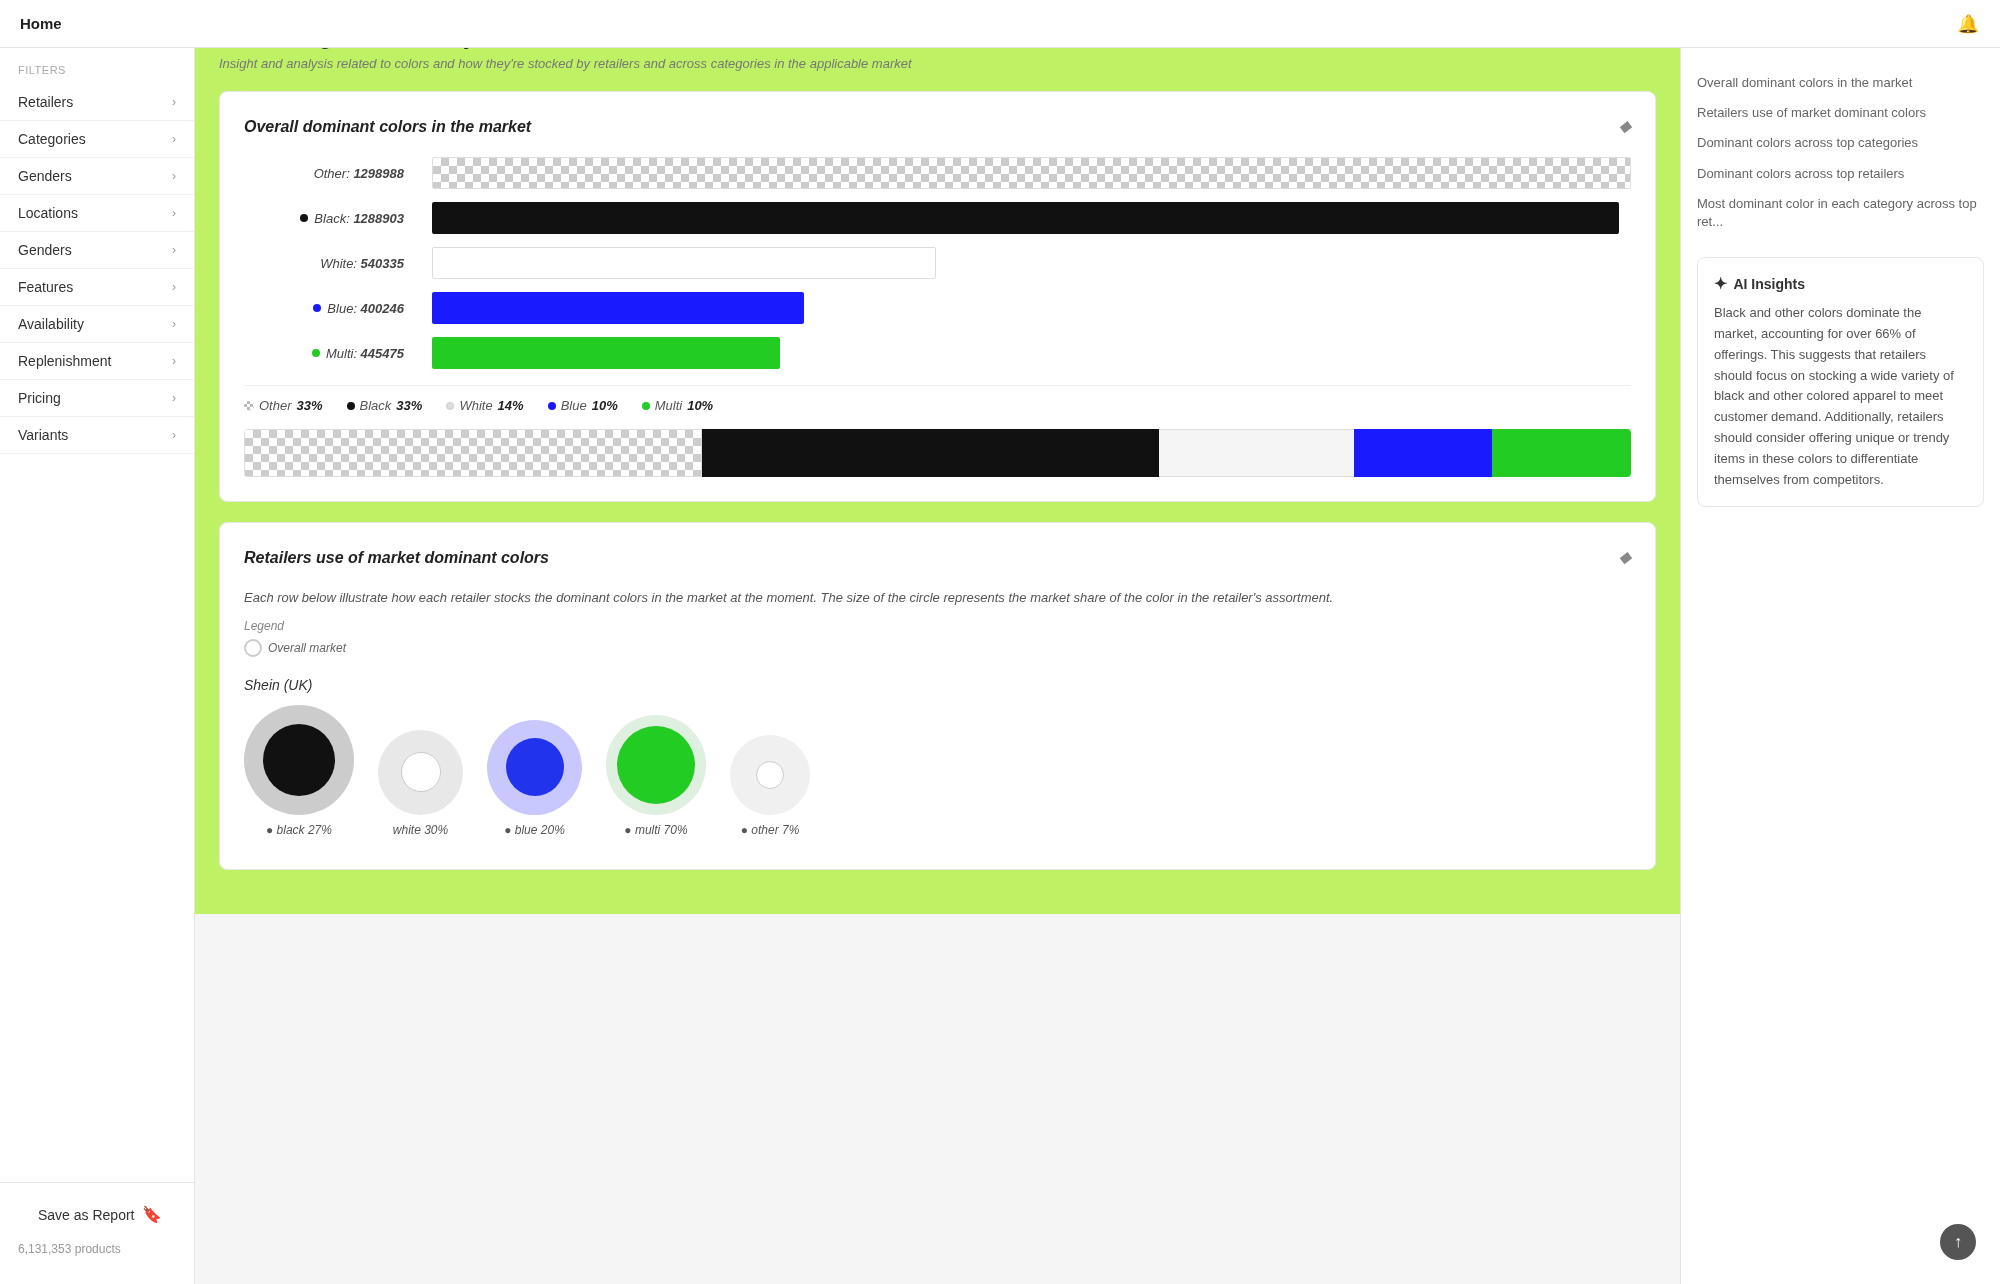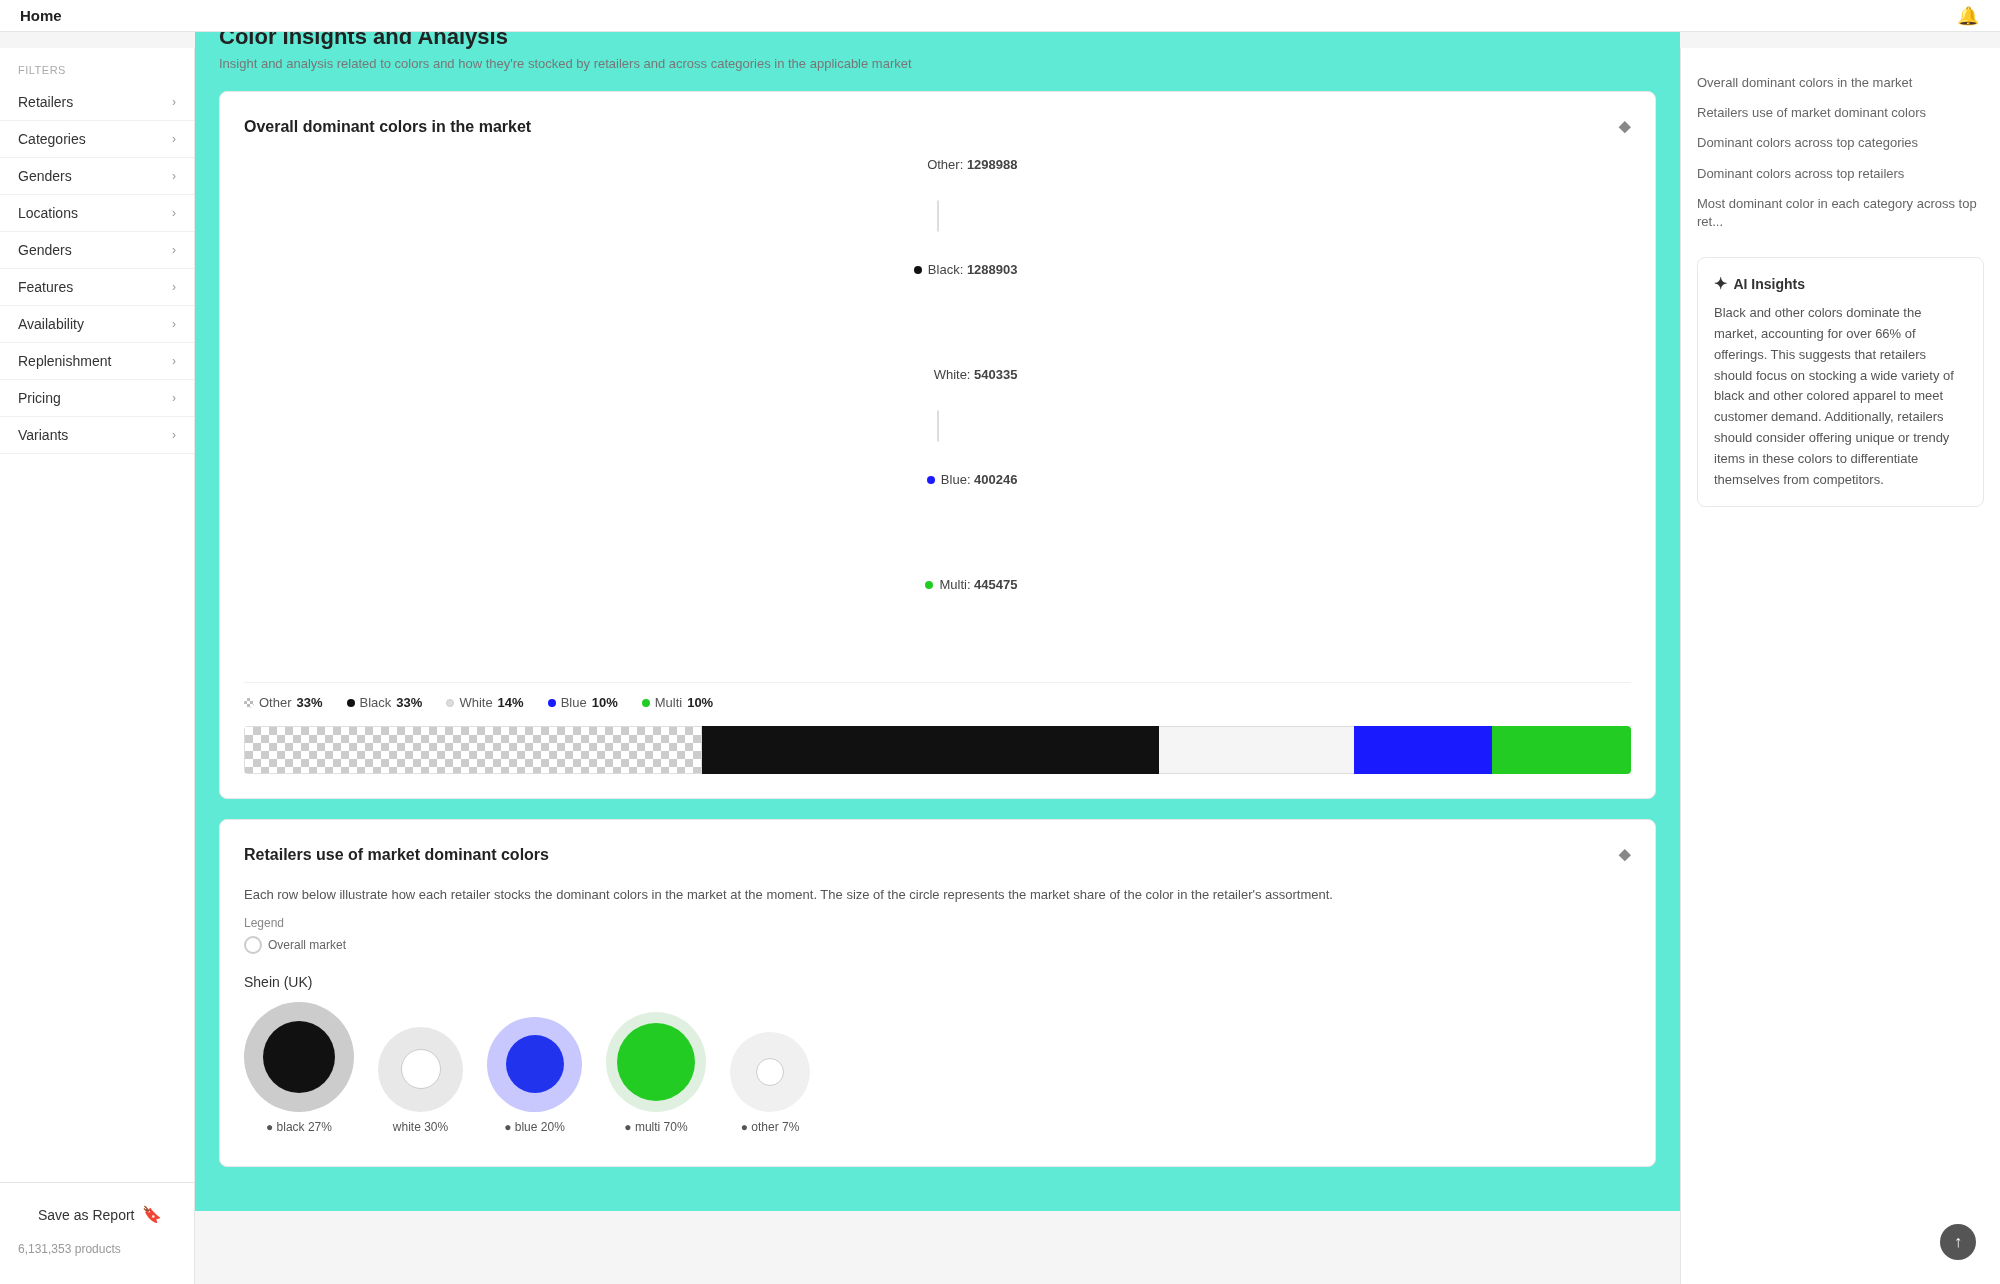--- a/index.html
+++ b/index.html
@@ -1,19 +1,19 @@
 <!DOCTYPE html>
 <html><head>
   <meta charset="utf-8">
   <style>
     * { box-sizing: border-box; margin: 0; padding: 0; }
     body { font-family: -apple-system, BlinkMacSystemFont, 'Segoe UI', sans-serif; background: #f5f5f5; color: #333; font-size: 14px; }
 
     .top-bar {
-      height: 32px;
+      height: 48px;
       background: #fff;
       border-bottom: 1px solid #e5e5e5;
       display: flex;
       align-items: center;
       justify-content: space-between;
       padding: 0 20px;
       position: fixed;
       top: 0; left: 0; right: 0;
       z-index: 100;
     }
@@ -79,21 +79,22 @@
       color: #999;
       padding: 8px 18px 16px;
     }
 
     
     .main-content {
       margin-left: 195px;
       flex: 1;
       overflow-y: auto;
       padding: 24px;
-      background: #5eead4;
+      background: #bef264;
+      font-style: italic;
     }
 
     
     .right-panel {
       width: 320px;
       min-width: 320px;
       background: #fff;
       border-left: 1px solid #e5e5e5;
       padding: 20px 16px;
       overflow-y: auto;
@@ -151,23 +152,22 @@
       justify-content: space-between;
       margin-bottom: 20px;
     }
     .card-title { font-size: 16px; font-weight: 600; color: #222; }
     .pin-icon { font-size: 18px; color: #888; cursor: pointer; }
 
     
     .bar-row {
       display: flex;
       align-items: center;
-      margin-bottom: 30px;
+      margin-bottom: 13px;
       gap: 28px;
-      flex-direction: column;
     }
     .bar-label {
       width: 160px;
       min-width: 160px;
       font-size: 13px;
       color: #444;
       text-align: right;
       display: flex;
       align-items: center;
       justify-content: flex-end;

